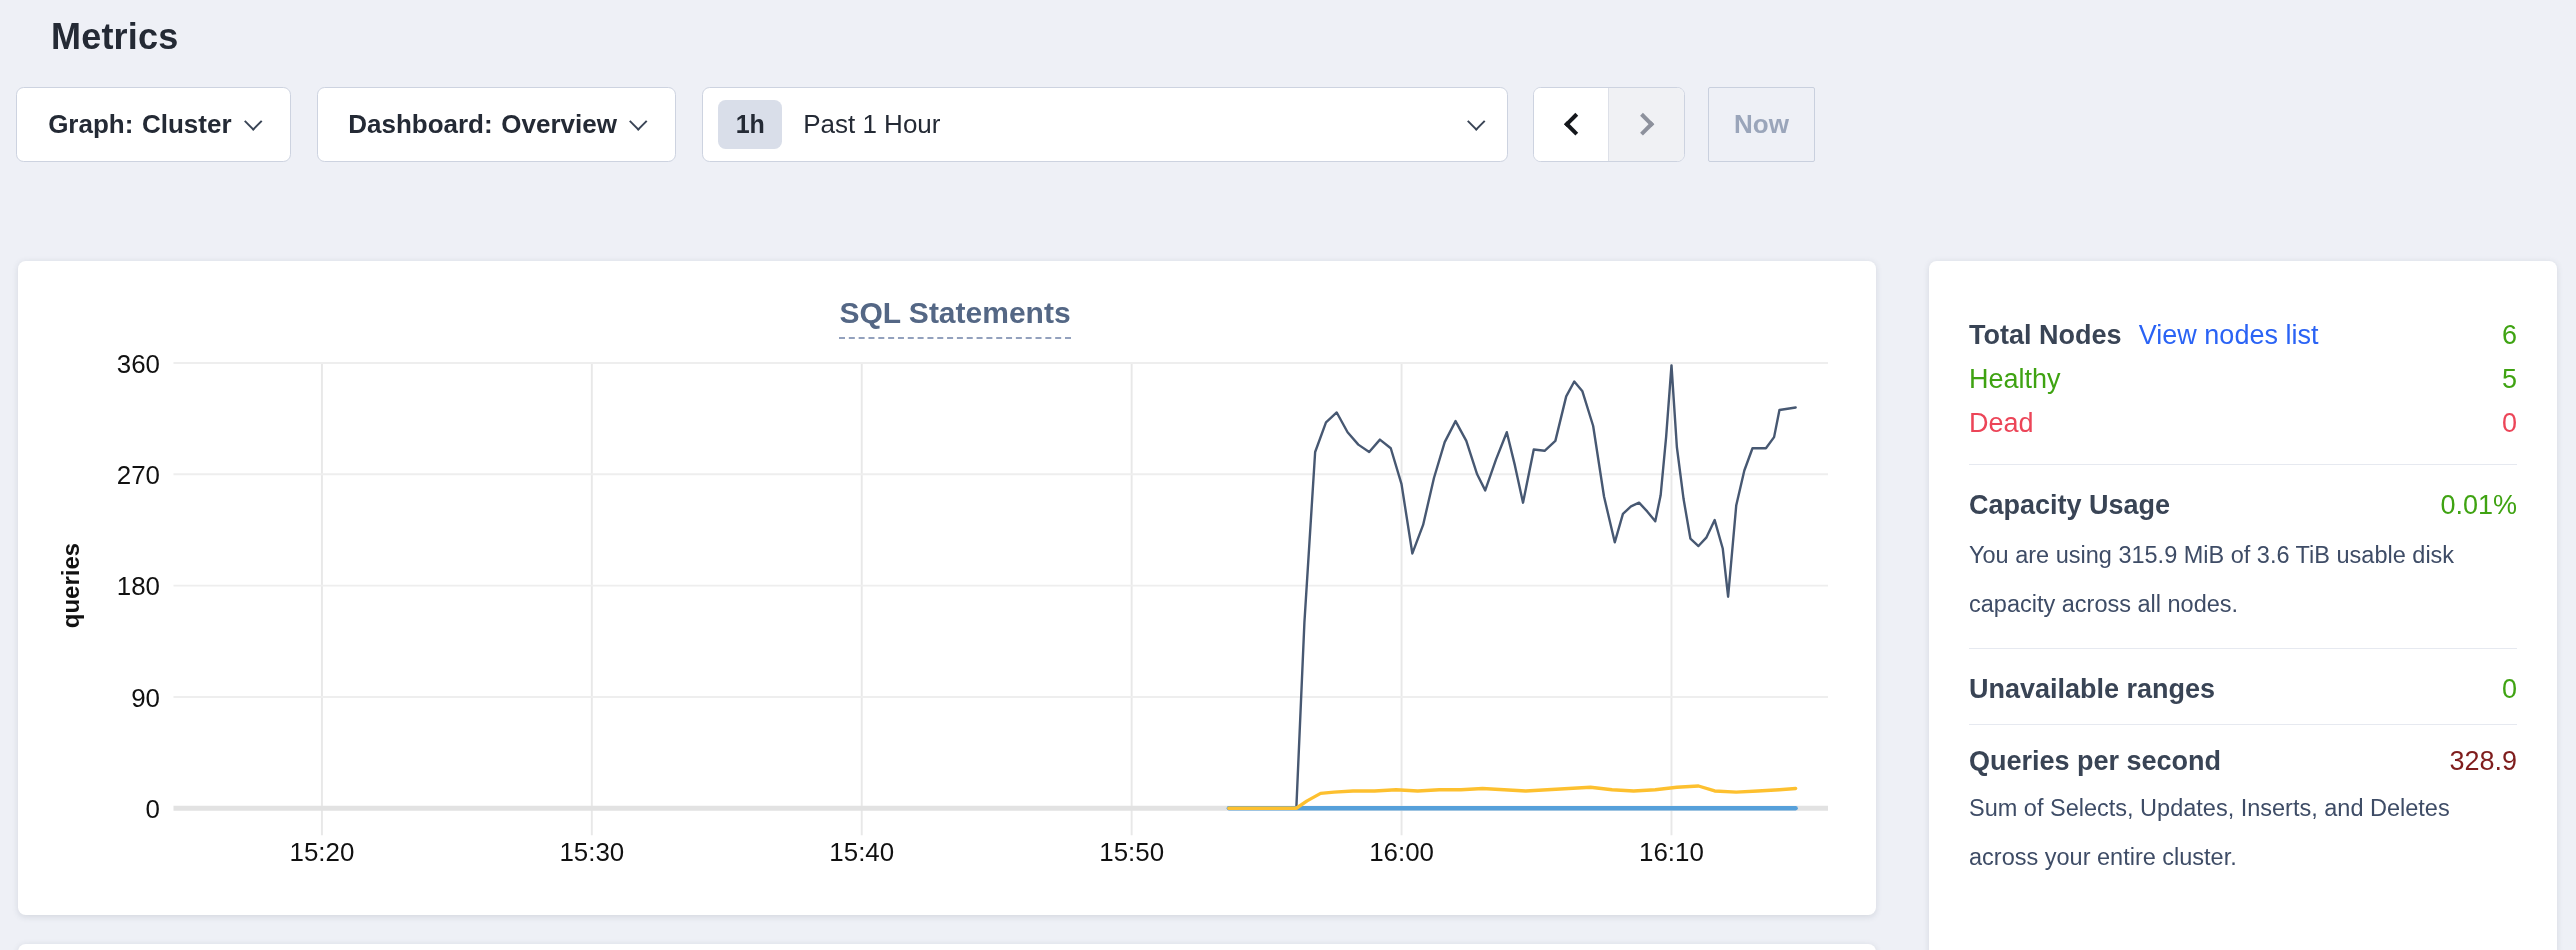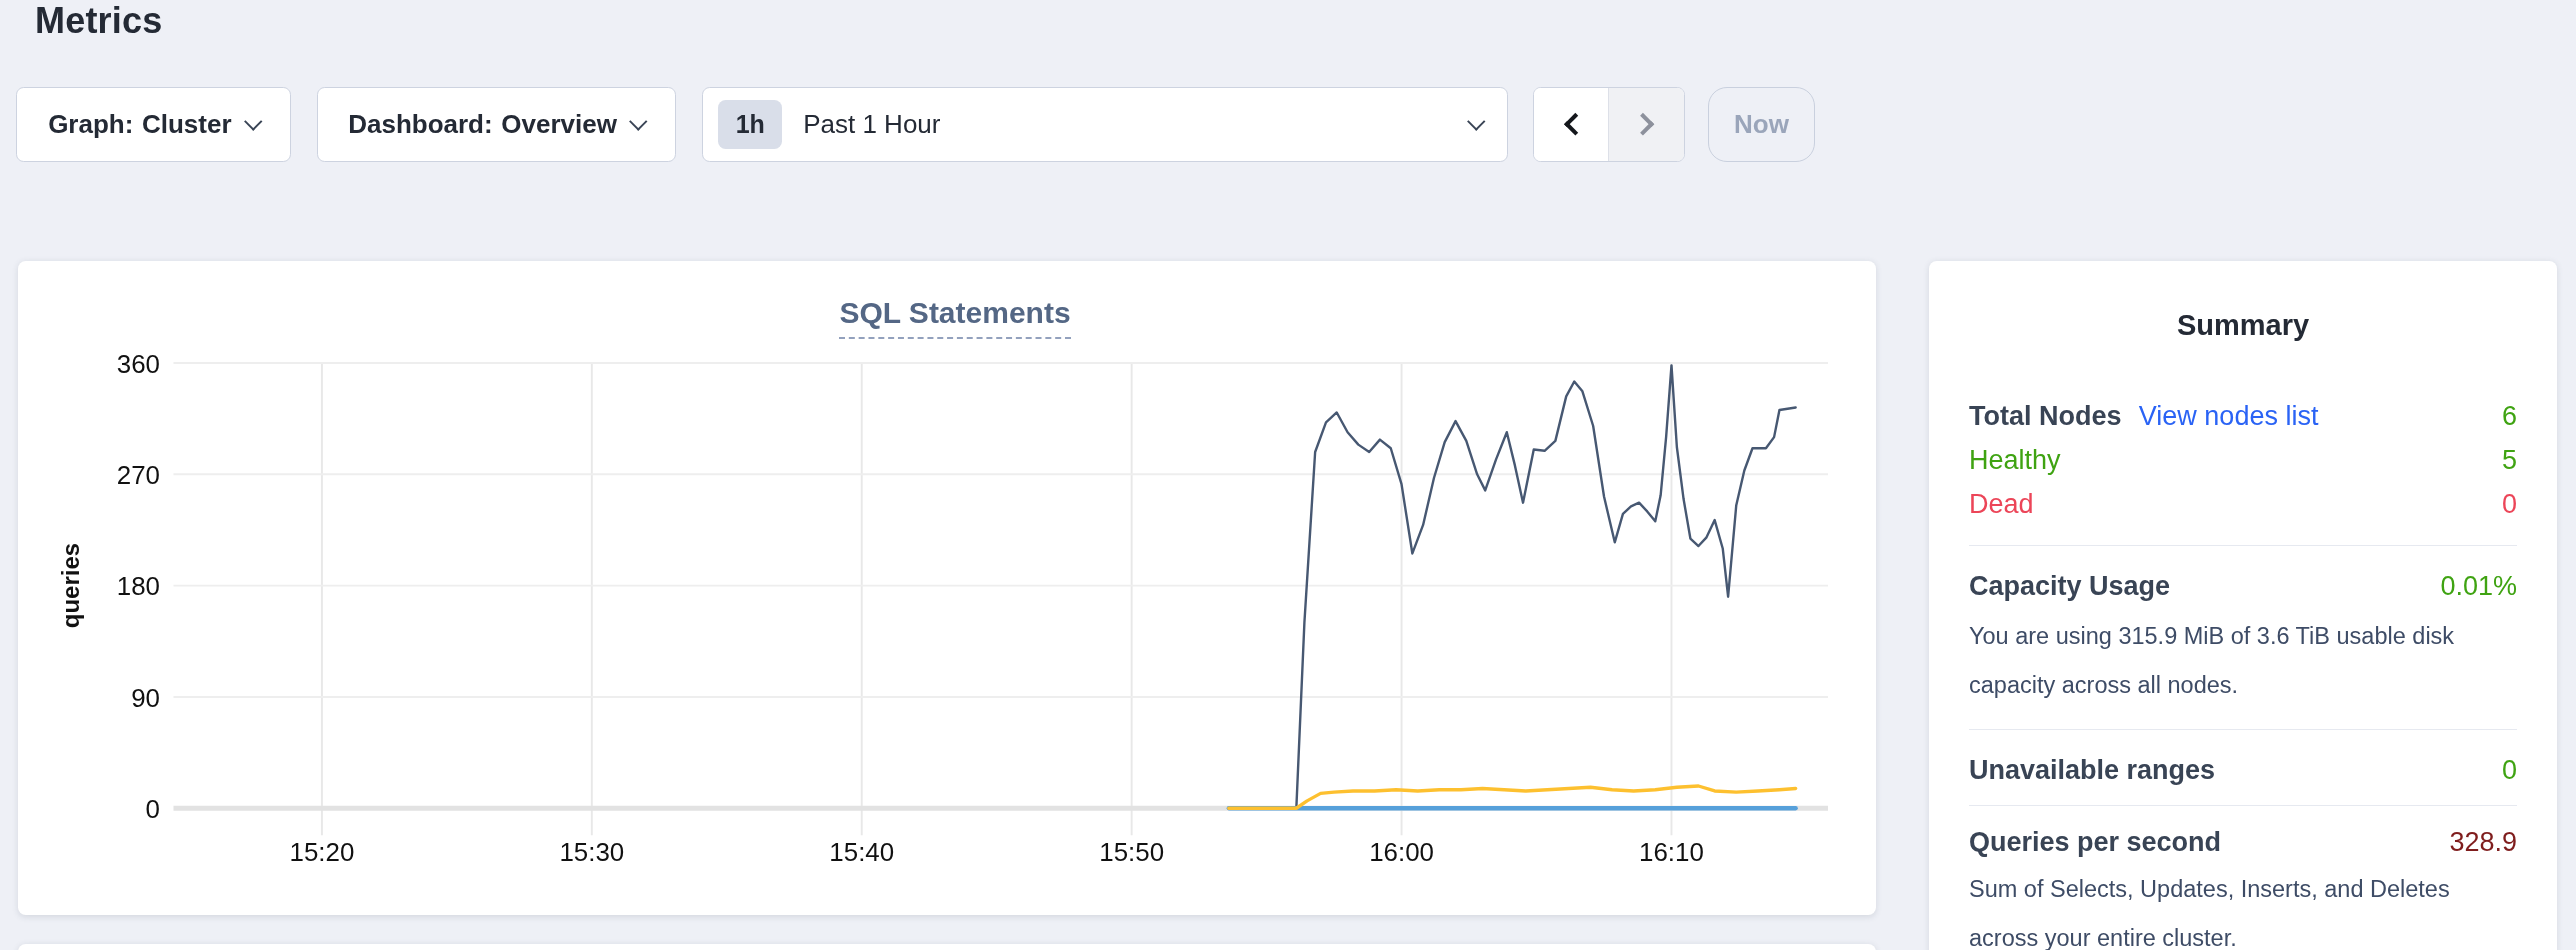--- a/index.html
+++ b/index.html
@@ -4,21 +4,21 @@
 <style>
   * { box-sizing: border-box; }
   html,body { margin:0; padding:0; }
   body {
     width:2576px; height:950px; overflow:hidden; position:relative;
     background:#eef0f6;
     font-family:"Liberation Sans","DejaVu Sans",sans-serif;
     color:#242a35;
   }
   .page-title {
-    position:absolute; left:35px; top:0px; margin:0;
+    position:absolute; left:35px; top:0px; margin:16px;
     font-size:36px; font-weight:700; color:#242a35; letter-spacing:0.2px;
   }
   
   .toolbar { position:absolute; left:0; top:87px; height:63px; width:100%; }
   .btn {
     position:absolute; top:0; height:75px; background:#fff;
     border:1.9px solid #cdd3e0; border-radius:7.7px;
     display:flex; align-items:center; justify-content:center;
     font-size:26px; font-weight:700; color:#242a35; cursor:pointer;
   }
@@ -49,21 +49,21 @@
     border-right:4.8px solid #14171c; border-bottom:4.8px solid #14171c;
     transform:rotate(135deg); margin-left:7.7px;
   }
   .chev-right {
     display:inline-block; width:16.3px; height:16.3px;
     border-right:4.8px solid #8d919c; border-bottom:4.8px solid #8d919c;
     transform:rotate(-45deg); margin-right:7.7px;
   }
   .btn-now {
     position:absolute; left:1708px; top:0; width:107px; height:75px;
-    border:1.9px solid #c9d0de; border-radius:19px; background:transparent;
+    border:1.9px solid #c9d0de; border-radius:2px; background:transparent;
     font-size:26px; font-weight:700; color:#9aa5ba;
     display:flex; align-items:center; justify-content:center; cursor:default;
   }
   
   .card {
     position:absolute; background:#fff; border-radius:7.7px;
     box-shadow:0 1.9px 6.7px rgba(60,70,95,.14);
   }
   .chart-card   { left:18px;  top:261px; width:1858px; height:654px; }
   .summary-card { left:1929px; top:261px; width:628px; height:749px; padding:0 40px; }
@@ -152,21 +152,20 @@
         <line x1="162" x2="1886" y1="570" y2="570" stroke="#e2e2e2" stroke-width="5"></line>
         <text text-anchor="middle" font-size="25" font-weight="bold" fill="#111111" transform="translate(64 338) rotate(-90)">queries</text>
         <polyline points="1261.6,570.0 1332.0,570.0 1340.4,376.7 1351.6,198.8 1362.9,167.9 1374.1,157.6 1385.4,178.2 1396.6,191.1 1407.9,198.8 1419.1,185.9 1430.4,194.9 1441.6,232.3 1452.9,304.5 1464.1,274.8 1475.4,225.9 1486.6,188.5 1497.9,166.6 1509.1,187.2 1520.4,222.0 1528.8,238.8 1540.1,206.5 1551.3,178.2 1559.8,213.0 1568.2,251.6 1579.4,196.2 1590.7,197.5 1601.9,187.2 1613.2,140.8 1621.6,125.3 1630.1,135.6 1641.3,171.7 1652.6,245.2 1663.8,292.9 1672.3,263.2 1680.7,255.5 1689.1,251.6 1697.6,260.7 1706.0,271.0 1711.6,243.9 1717.3,183.3 1722.9,108.6 1728.5,193.6 1735.5,247.8 1742.6,289.0 1751.0,296.8 1759.4,287.7 1767.9,269.7 1776.3,299.3 1781.9,349.6 1790.4,254.2 1798.8,218.1 1807.3,194.9 1821.3,194.9 1829.8,183.3 1835.4,155.0 1852.3,152.4" fill="none" stroke="#475872" stroke-width="2.5" stroke-linejoin="round" stroke-linecap="round"></polyline>
         <polyline points="1261.6,570.0 1852.3,570.0" fill="none" stroke="#56a0da" stroke-width="4.5" stroke-linejoin="round" stroke-linecap="round"></polyline>
         <polyline points="1261.6,570.0 1332.0,570.0 1343.2,562.3 1357.3,554.5 1371.3,553.2 1391.0,552.0 1413.5,552.0 1436.0,550.7 1458.5,552.0 1481.0,550.7 1503.5,550.7 1526.0,549.4 1548.5,550.7 1571.0,552.0 1593.5,550.7 1616.0,549.4 1638.5,548.1 1661.0,550.7 1683.5,552.0 1706.0,550.7 1728.5,548.1 1751.0,546.8 1767.9,552.0 1790.4,553.2 1812.9,552.0 1835.4,550.7 1852.3,549.4" fill="none" stroke="#fdc02f" stroke-width="3.5" stroke-linejoin="round" stroke-linecap="round"></polyline>
       </svg>
   </div>
 </div>
 
 <aside class="card summary-card">
-  <h2 class="sum-title">Summary</h2>
   <div class="sum-rows">
     <div class="sum-row">
       <span class="lbl-strong">Total Nodes</span>
       <a class="nodes-link" style="color: rgb(42, 99, 245);">View nodes list</a>
       <span class="val" style="color: rgb(63, 163, 18);">6</span>
     </div>
     <div class="sum-row">
       <span style="color: rgb(63, 163, 18);">Healthy</span>
       <span class="val" style="color: rgb(63, 163, 18);">5</span>
     </div>

